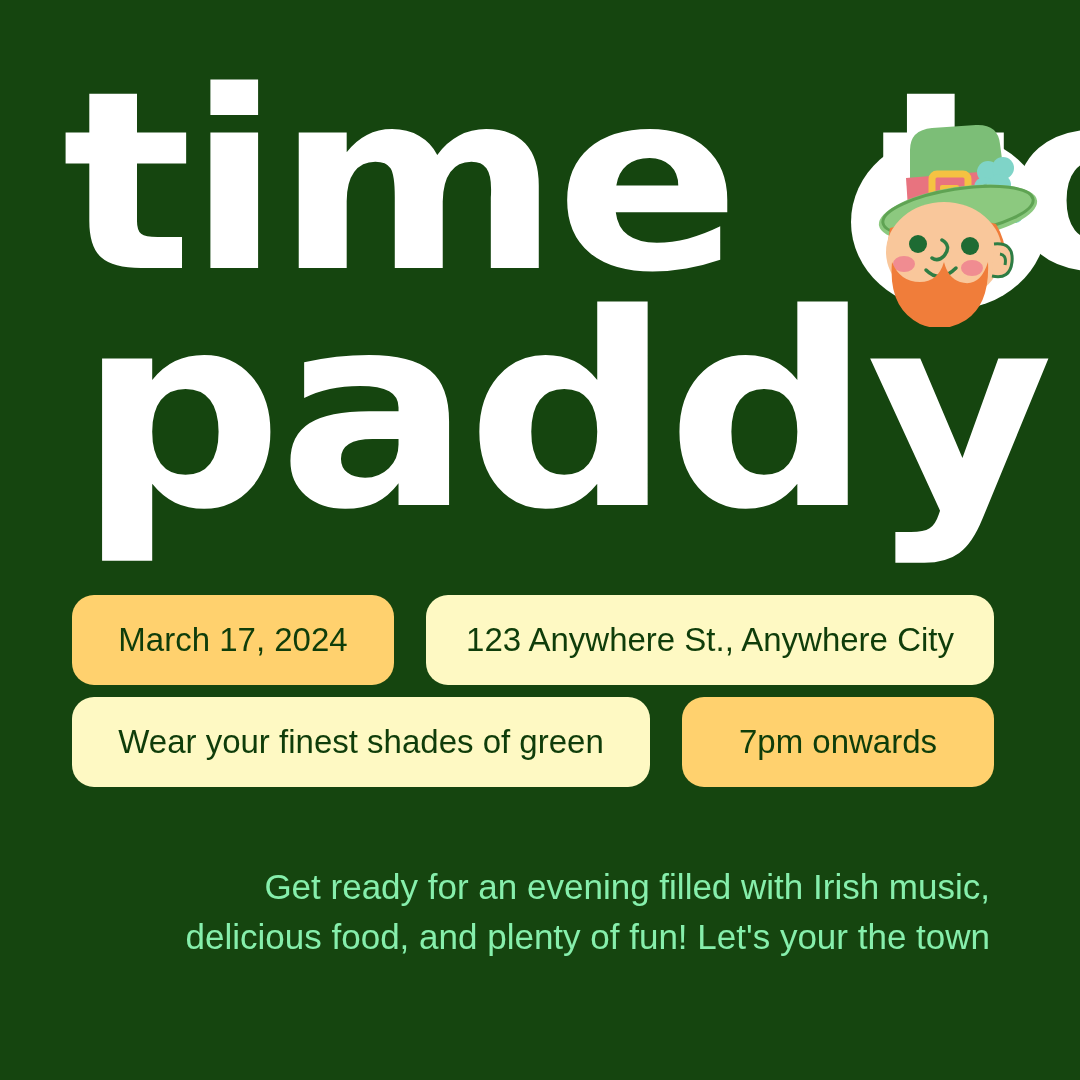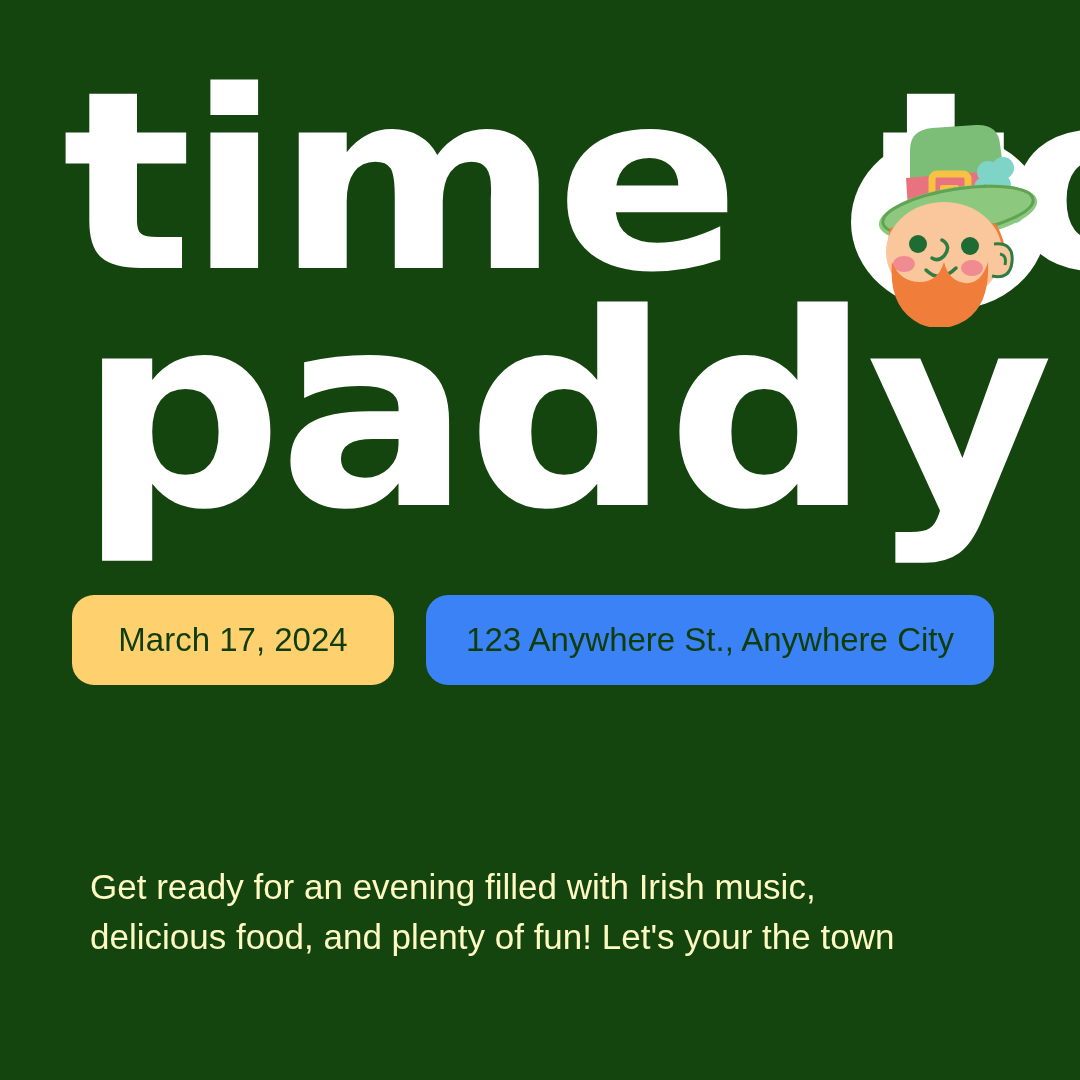--- a/index.html
+++ b/index.html
@@ -84,34 +84,34 @@
     align-items:center;
     justify-content:center;
     padding:0 30px;
     font-size:33px;
     color:#0F3D0A;
     font-family:"Liberation Sans", sans-serif;
     white-space:nowrap;
   }
 
   .pill.amber { background:#FFD16E; }
-  .pill.green { background:#3b82f6;text-align:right; }
+  .pill.green { background:#fef9c3;text-align:right; }
 
   .pill-date    { width:322px; }
   .pill-address { flex:1; }
   .pill-dress   { width:578px; }
   .pill-time    { flex:1; }
 
   
   .body-copy {
     position:absolute;
     left:90px; top:862px;
     width:900px;
-    text-align:left;
-    color:#fef9c3;
+    text-align:right;
+    color:#86efac;
     font-size:35px;
     line-height:1.42;
     font-family:"Liberation Sans", sans-serif;
   }
   .body-copy span { display:block; }
 </style>
 </head>
 <body>
 
 <div class="poster">
@@ -171,20 +171,24 @@
     </svg>
   </div>
 
   <div class="pill-rows">
 
     <div class="pill-row">
       <div class="pill amber pill-date">March 17, 2024</div>
       <div class="pill green pill-address">123 Anywhere St., Anywhere City</div>
     </div>
 
+    <div class="pill-row">
+      <div class="pill green pill-dress">Wear your finest shades of green</div>
+      <div class="pill amber pill-time">7pm onwards</div>
+    </div>
 
   </div>
 
   <div class="body-copy">
     <span>Get ready for an evening filled with Irish music,</span>
     <span>delicious food, and plenty of fun! Let's your the town</span>
   </div>
 
 </div>
 

